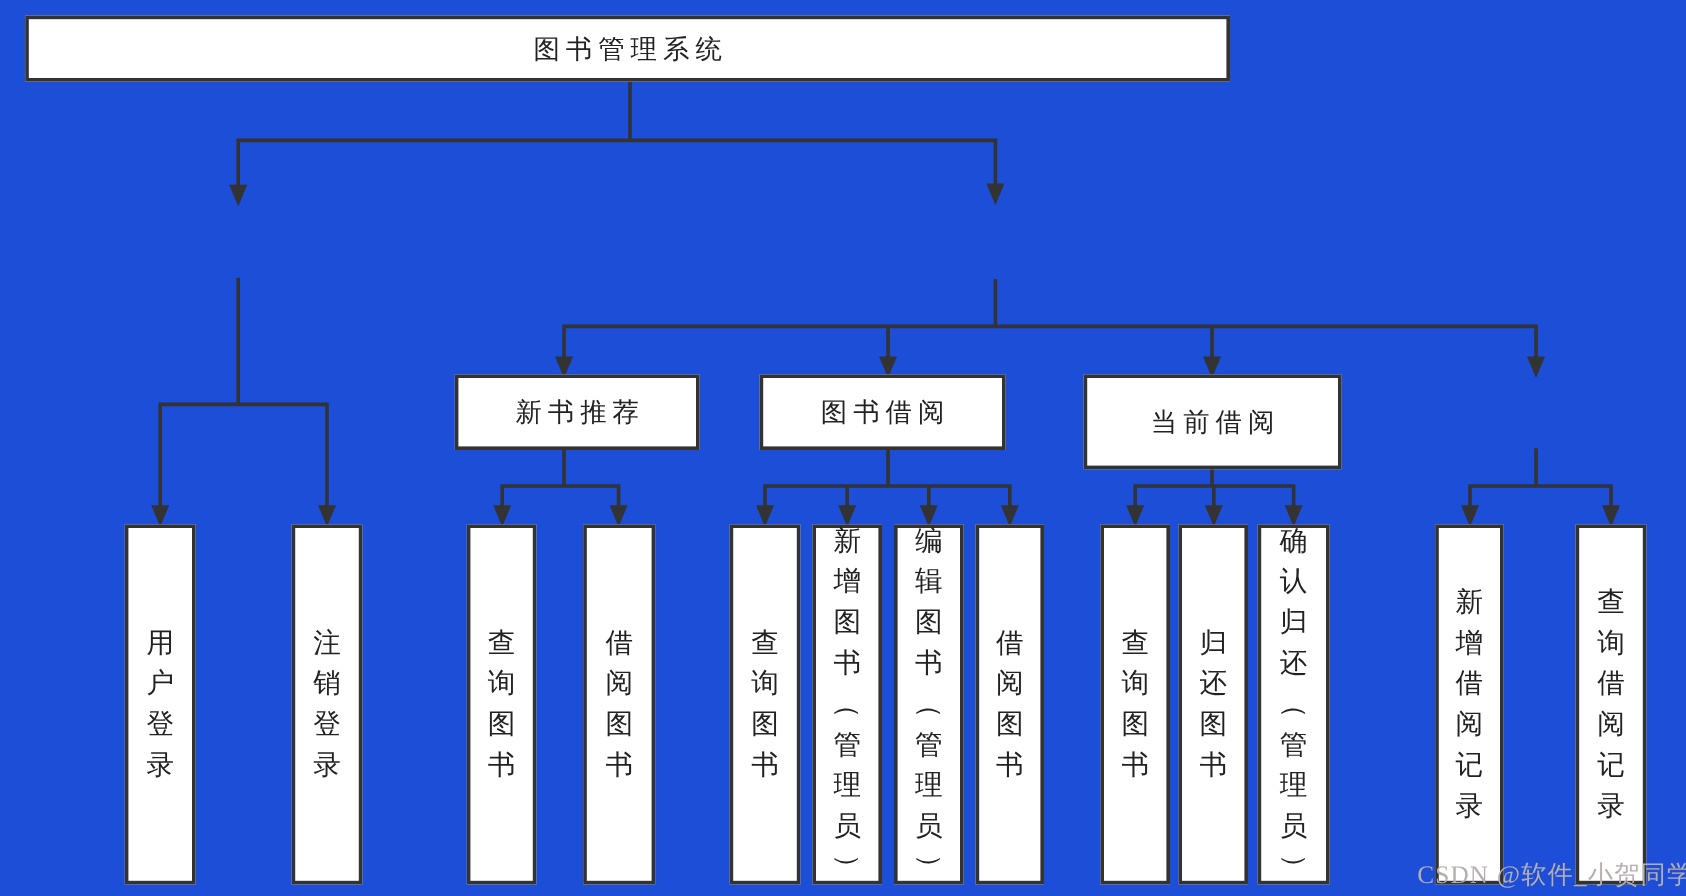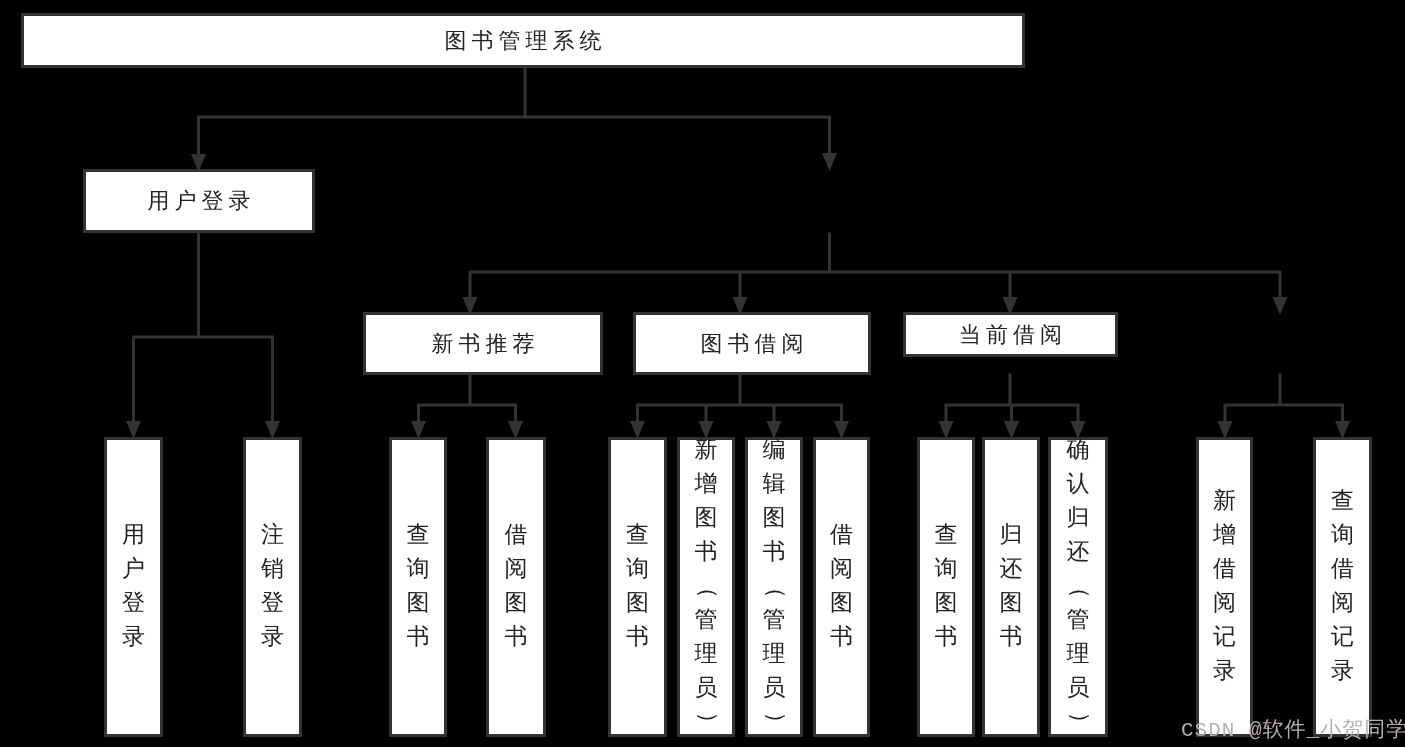--- a/index.html
+++ b/index.html
@@ -1,20 +1,20 @@
 <!DOCTYPE html>
 <html><head>
 <meta charset="utf-8">
 <style>
   html,body{margin:0;padding:0;background:#ffffff;}
   .stage{
     position:relative;
     width:1405px;height:747px;
-    background:#000000;
-    font-family:Liberation Mono, monospace;
+    background:#1d4ed8;
+    font-family:Liberation Serif, serif;
     overflow:hidden;
   }
   .stage svg{position:absolute;left:0;top:0;}
   .box{
     position:absolute;
     box-sizing:border-box;
     border:3px solid #333333;
     background:#ffffff;
     display:flex;align-items:center;justify-content:center;
     color:#222222;
@@ -62,31 +62,28 @@
          M418.5 439 l-7.5 -18 h15 Z M515.5 439 l-7.5 -18 h15 Z
          M637.5 439 l-7.5 -18 h15 Z M706 439 l-7.5 -18 h15 Z M774 439 l-7.5 -18 h15 Z M841.5 439 l-7.5 -18 h15 Z
          M946 439 l-7.5 -18 h15 Z M1011.5 439 l-7.5 -18 h15 Z M1078 439 l-7.5 -18 h15 Z
          M1225 439 l-7.5 -18 h15 Z M1342.5 439 l-7.5 -18 h15 Z" fill="#333333" stroke="none"></path>
   </svg>
 
   <div class="box" style="left:21px;top:13px;width:1004px;height:55px">
     <span class="hlabel">图书管理系统</span>
   </div>
 
-  <div class="box" style="left:83px;top:169px;width:232px;height:64px">
-    <span class="hlabel">用户登录</span>
-  </div>
-
-  <div class="box" style="left:363px;top:312px;width:240px;height:63px">
+
+  <div class="box" style="left:379px;top:312px;width:204px;height:63px">
     <span class="hlabel">新书推荐</span>
   </div>
-  <div class="box" style="left:633px;top:312px;width:238px;height:63px">
+  <div class="box" style="left:633px;top:312px;width:205px;height:63px">
     <span class="hlabel">图书借阅</span>
   </div>
-  <div class="box" style="left:903px;top:312px;width:215px;height:45px">
+  <div class="box" style="left:903px;top:312px;width:215px;height:79px">
     <span class="hlabel">当前借阅</span>
   </div>
 
   <div class="box tall" style="left:104px;width:59px">
     <span class="vtext">
         <span class="vchar">用</span>
         <span class="vchar">户</span>
         <span class="vchar">登</span>
         <span class="vchar">录</span>
       </span>

